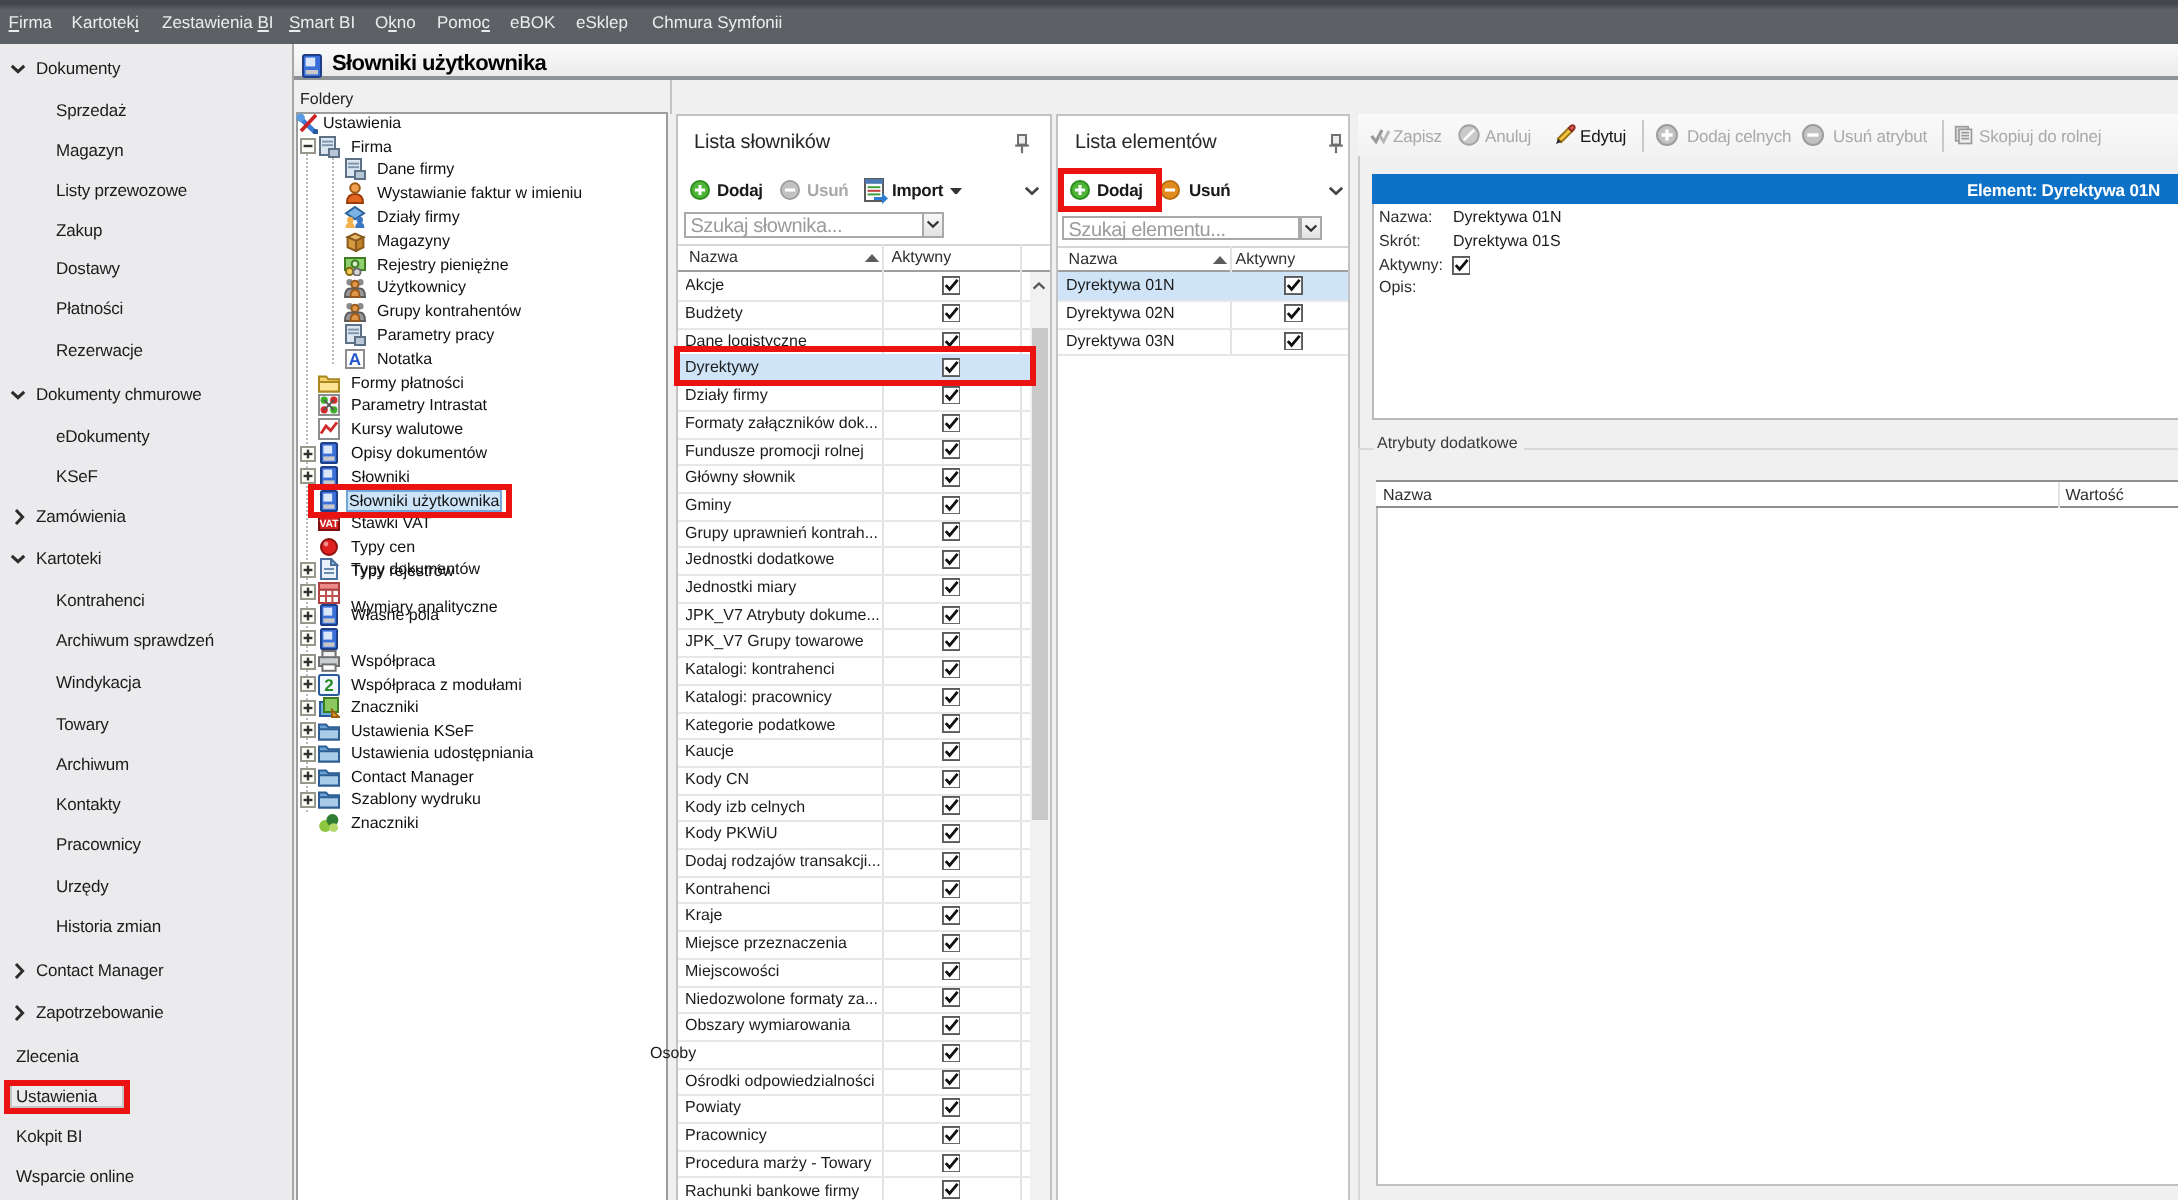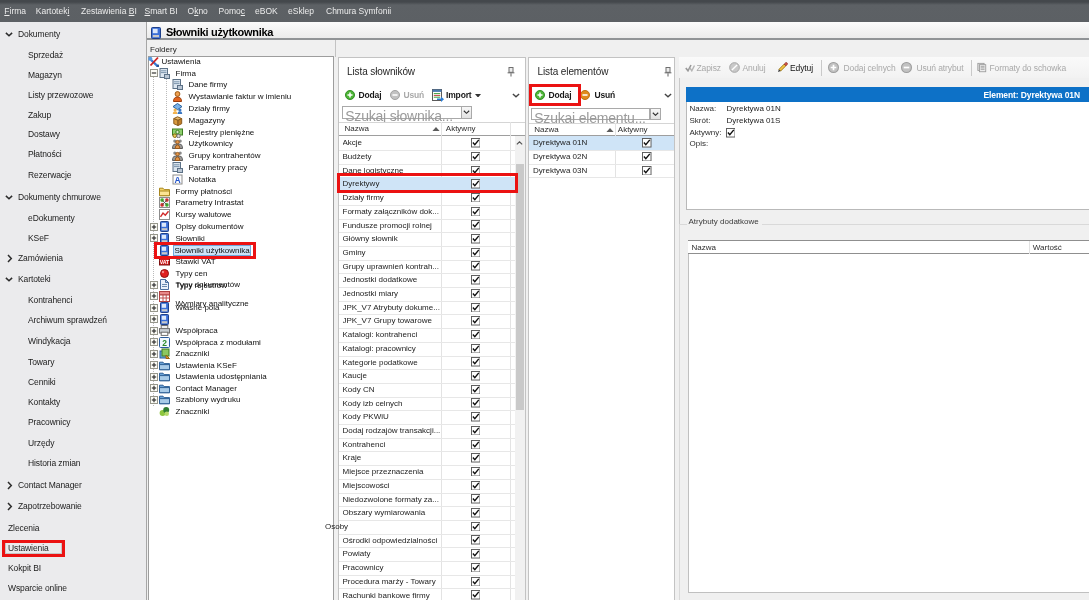--- a/index.html
+++ b/index.html
@@ -13,21 +13,21 @@
 #titletext{left:166px;top:26px;font-size:11px;letter-spacing:-0.3px;font-weight:bold;color:#000;}
 #folderylbl{left:150px;top:44.5px;font-size:8px;color:#222;}
 #treebox{left:147.5px;top:56px;width:186.5px;height:544px;background:#fff;border:1px solid #9d9d9d;border-bottom:none;}
 .trow{position:absolute;font-size:8px;color:#101010;white-space:pre;}
 .panel{position:absolute;background:#fff;border:1px solid #c3c3c3;border-bottom:none;}
 .ptitle{position:absolute;font-size:10px;color:#262626;letter-spacing:-0.1px;}
 .tbtxt{position:absolute;font-size:8.5px;white-space:pre;letter-spacing:-0.15px;}
 .en{color:#191919;font-weight:600;}
 .dis{color:#a9a9a9;font-weight:600;}
 .searchbox{position:absolute;background:#fff;border:1px solid #a9a9a9;}
-.sphold{position:absolute;font-size:14px;color:#9b9b9b;letter-spacing:-0.2px;white-space:pre;}
+.sphold{position:absolute;font-size:10px;color:#9b9b9b;letter-spacing:-0.2px;white-space:pre;}
 .vbtn{position:absolute;background:linear-gradient(#f8f8f8,#e2e2e2);border:1px solid #a9a9a9;}
 .thead{position:absolute;font-size:8px;color:#2e2e2e;white-space:pre;}
 .cell{position:absolute;font-size:8px;color:#1c1c1c;white-space:pre;overflow:hidden;}
 .rline{position:absolute;height:1px;background:#e7e7e7;}
 .cline{position:absolute;width:1px;background:#e3e3e3;}
 .selrow{position:absolute;background:#cfe4f7;}
 .redbox{position:absolute;border:3px solid #eb1212;}
 #rtoolbar{left:679px;top:57px;width:410px;height:21px;background:linear-gradient(#fafafa,#f2f2f2);}
 .rtxt{position:absolute;font-size:8.5px;white-space:pre;letter-spacing:-0.1px;}
 .rsep{position:absolute;width:1px;background:#c9c9c9;}
@@ -73,21 +73,21 @@
   </svg>
 <div class="sbi" style="left:18px;top:253.3px">Zamówienia</div>
 <svg class="abs" style="left:5px;top:276.5px" width="8" height="5.0" viewBox="0 0 9 5.6">
     <path d="M1 1 L4.5 4.3 L8 1" stroke="#2c2c2c" stroke-width="1.7" fill="none"></path>
   </svg>
 <div class="sbi" style="left:18px;top:273.8px">Kartoteki</div>
 <div class="sbi" style="left:28px;top:294.8px">Kontrahenci</div>
 <div class="sbi" style="left:28px;top:315.3px">Archiwum sprawdzeń</div>
 <div class="sbi" style="left:28px;top:336.3px">Windykacja</div>
 <div class="sbi" style="left:28px;top:356.8px">Towary</div>
-<div class="sbi" style="left:28px;top:376.8px">Cenniki</div>
+<div class="sbi" style="left:28px;top:376.8px">Archiwum</div>
 <div class="sbi" style="left:28px;top:396.8px">Kontakty</div>
 <div class="sbi" style="left:28px;top:417.3px">Pracownicy</div>
 <div class="sbi" style="left:28px;top:437.8px">Urzędy</div>
 <div class="sbi" style="left:28px;top:458.3px">Historia zmian</div>
 <svg class="abs" style="left:7px;top:480.7px" width="6" height="9" viewBox="0 0 6 9">
     <path d="M1 1 L4.3 4.5 L1 8" stroke="#2c2c2c" stroke-width="1.5" fill="none"></path>
   </svg>
 <div class="sbi" style="left:18px;top:479.8px">Contact Manager</div>
 <svg class="abs" style="left:7px;top:502.2px" width="6" height="9" viewBox="0 0 6 9">
     <path d="M1 1 L4.3 4.5 L1 8" stroke="#2c2c2c" stroke-width="1.5" fill="none"></path>
@@ -710,21 +710,21 @@
   </svg>
 <div class="rtxt dis" style="left:916.5px;top:62.7px;font-weight:400">Usuń atrybut</div>
 <div class="rsep abs" style="left:970.5px;top:60px;height:16px"></div>
 <svg class="abs" style="left:977px;top:62px" width="10" height="11" viewBox="0 0 12 12">
     <rect x="1" y="1" width="7.5" height="8.5" fill="#dcdcdc" stroke="#9a9a9a"></rect>
     <rect x="3" y="2.6" width="7.5" height="8.5" fill="#ececec" stroke="#9a9a9a"></rect>
     <line x1="4.4" y1="4.6" x2="9" y2="4.6" stroke="#9a9a9a"></line>
     <line x1="4.4" y1="6.4" x2="9" y2="6.4" stroke="#9a9a9a"></line>
     <line x1="4.4" y1="8.2" x2="9" y2="8.2" stroke="#9a9a9a"></line>
   </svg>
-<div class="rtxt dis" style="left:989.5px;top:62.7px;font-weight:400">Formaty do schowka</div>
+<div class="rtxt dis" style="left:989.5px;top:62.7px;font-weight:400">Skopiuj do rolnej</div>
 <div id="fieldsbox" class="abs"></div>
 <div id="bluebar" class="abs">
     <div id="bluetext">Element: Dyrektywa 01N</div>
   </div>
 <div class="flabel abs" style="left:689.5px;top:103.9px">Nazwa:</div>
 <div class="fval abs" style="left:726.5px;top:103.9px">Dyrektywa 01N</div>
 <div class="flabel abs" style="left:689.5px;top:115.9px">Skrót:</div>
 <div class="fval abs" style="left:726.5px;top:115.9px">Dyrektywa 01S</div>
 <div class="flabel abs" style="left:689.5px;top:127.7px">Aktywny:</div>
 <div class="flabel abs" style="left:689.5px;top:139.0px">Opis:</div>

